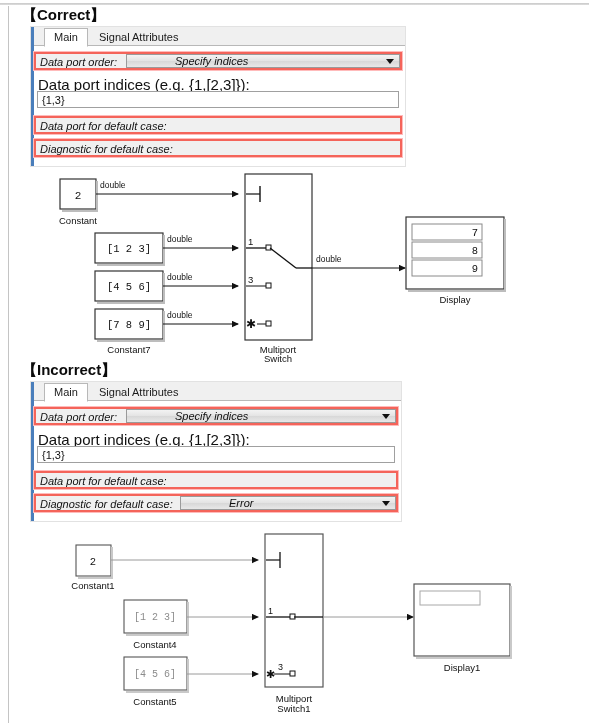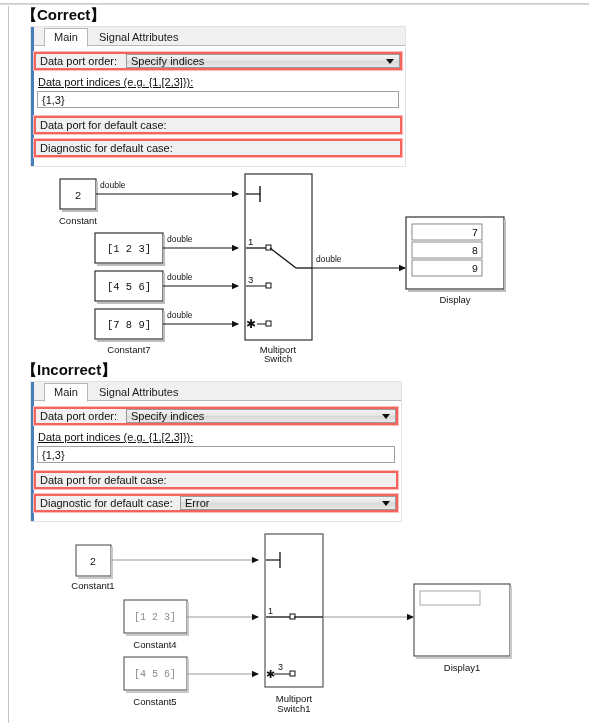--- a/index.html
+++ b/index.html
@@ -25,33 +25,33 @@
   .tabstrip{position:absolute;left:3px;right:0;top:0;height:19px;background:#f0f0f0;}
   .tabstrip:after{content:"";position:absolute;left:0;right:0;bottom:0;height:1px;background:#b8b8b8;}
   .tab{position:absolute;top:1px;height:22px;line-height:18px;padding:0 9px;
        font-size:11px;color:#1a1a1a;white-space:nowrap;box-sizing:border-box;}
   .tab.active{background:#ffffff;border:1px solid #b8b8b8;border-bottom:1px solid #ffffff;
               top:1px;height:19px;line-height:17px;z-index:3;}
 
   .panelbody{position:absolute;left:3px;right:0;top:19px;bottom:0;background:#ffffff;}
 
   
-  .row{position:absolute;left:0;display:flex;align-items:center;box-sizing:border-box;}
+  .row{position:absolute;left:0;display:flex;align-items:flex-end;box-sizing:border-box;font-style:italic;}
   .hl{border:2px solid #f4645a;background:#f0f0f0;box-shadow:0 0 0 1px #fbb;}
   .rowlabel{font-size:11px;color:#111;padding-left:4px;white-space:nowrap;}
 
   .combo{position:relative;flex:1;height:100%;
          background:linear-gradient(#f3f3f3 0%,#e4e4e4 48%,#d8d8d8 52%,#e8e8e8 100%);
-         border:1px solid #9a9a9a;box-sizing:border-box;display:flex;align-items:center;}
+         border:1px solid #9a9a9a;box-sizing:border-box;display:flex;align-items:center;padding-left:44px;}
   .combo .val{font-size:11px;color:#111;padding-left:4px;white-space:nowrap;}
   .combo .arrow{position:absolute;right:5px;top:50%;margin-top:-2px;
                 width:0;height:0;border-left:4px solid transparent;
                 border-right:4px solid transparent;border-top:5px solid #101010;}
 
-  .fieldlabel{position:absolute;font-size:11px;color:#111;white-space:nowrap;text-decoration:underline;}
+  .fieldlabel{position:absolute;font-size:15px;color:#111;white-space:nowrap;}
   .textfield{position:absolute;background:#fff;border:1px solid #a0a0a0;
              font-size:11px;color:#111;display:flex;align-items:center;
              padding-left:4px;box-sizing:border-box;}
 
   
   .diagram{position:absolute;}
   .diagram svg{display:block;}
   .blk-text{font-family:"Liberation Mono", monospace;}
   .lbl-text{font-family:"Liberation Sans", sans-serif;}
 </style>

